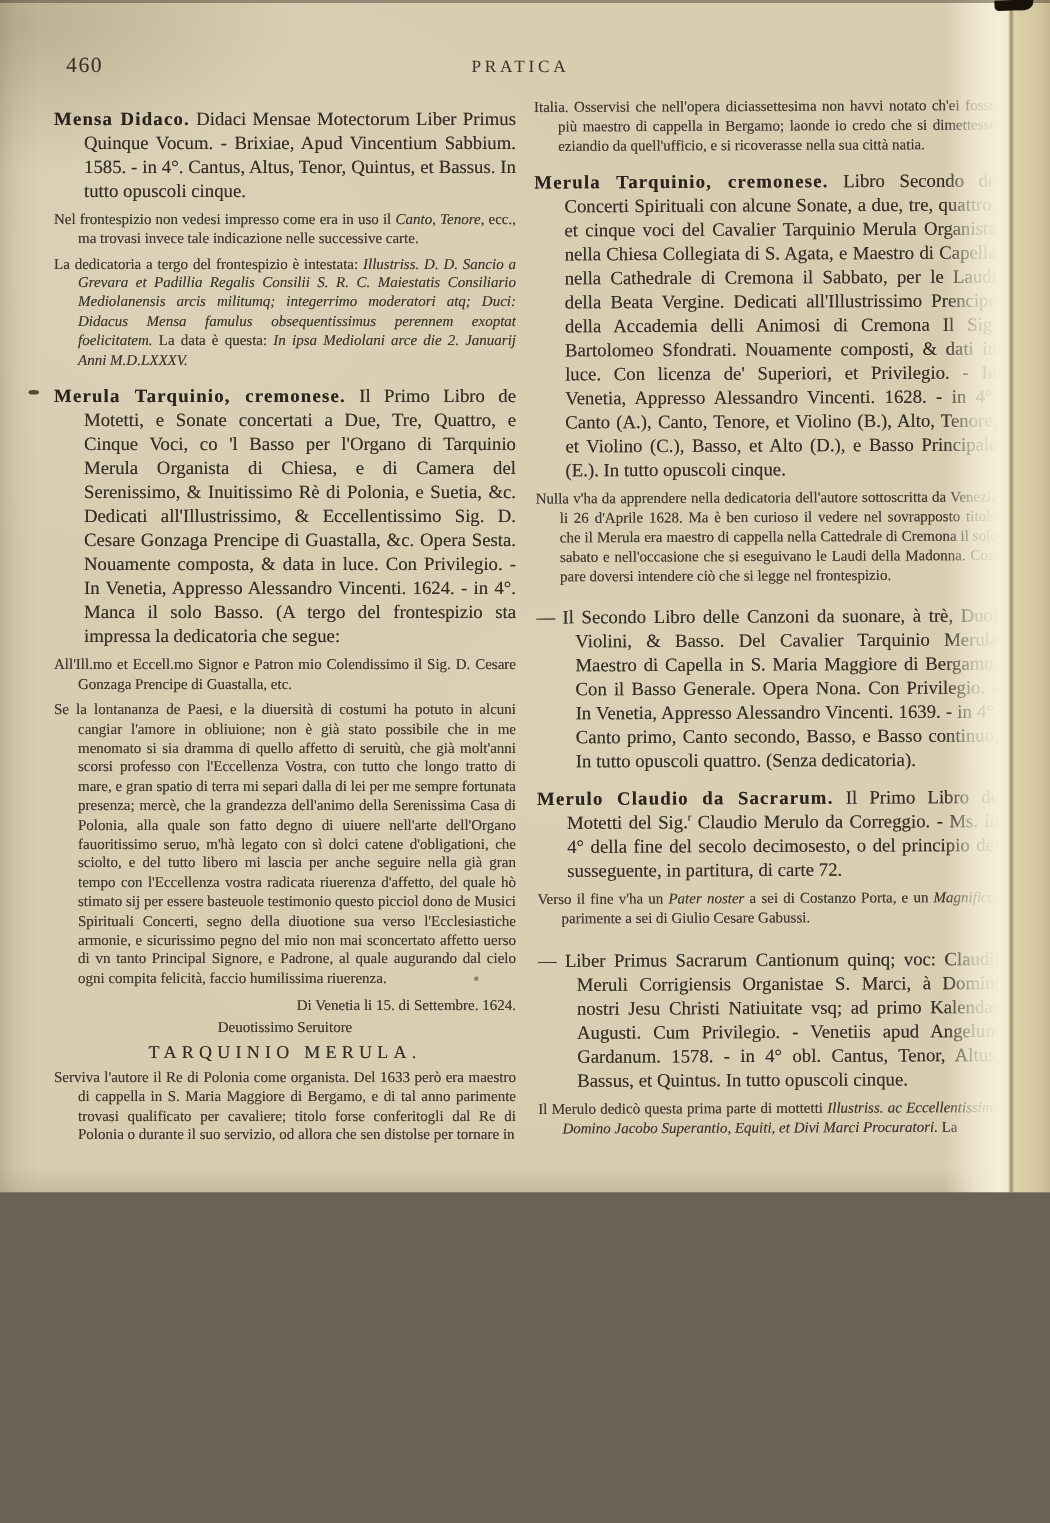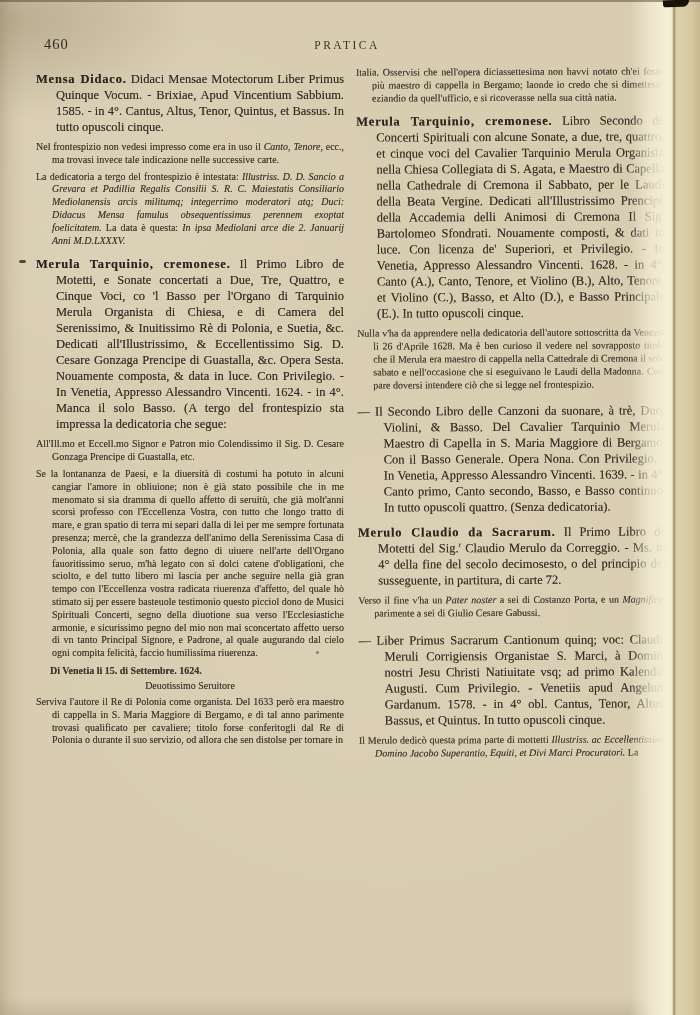--- a/index.html
+++ b/index.html
@@ -1,18 +1,18 @@
 <!DOCTYPE html>
 <html><head>
 <meta charset="utf-8">
 <style>
   html,body{margin:0;padding:0;background:#6b6257;}
   .page{
     position:relative;
-    width:700px;height:1015px;
+    width:700px;height:795px;
     margin:0 auto;
     overflow:hidden;
     background-color:#d8cdb1;
     background-image:
       radial-gradient(ellipse 420px 300px at 18% 22%, rgba(255,252,238,0.10), transparent 70%),
       radial-gradient(ellipse 500px 420px at 55% 60%, rgba(255,250,230,0.08), transparent 75%),
       radial-gradient(ellipse 260px 140px at 2% 2%, rgba(110,92,62,0.28), transparent 70%),
       linear-gradient(90deg, rgba(146,128,96,0.35) 0px, rgba(146,128,96,0.12) 10px, rgba(146,128,96,0) 26px),
       linear-gradient(0deg, rgba(120,104,74,0.18) 0px, rgba(120,104,74,0) 18px);
     font-family:"Liberation Serif","DejaVu Serif",serif;
@@ -67,21 +67,21 @@
   .entry,.dash-entry{
     font-size:12.5px;line-height:16px;color:#332d25;
     padding-left:20px;text-indent:-20px;margin:9px 0 6px;
   }
   .dash-entry{padding-left:26px;text-indent:-26px;margin-top:12px;}
   .entry .b{font-weight:bold;letter-spacing:0.8px;color:#2a241d;}
   .note{
     font-size:10px;line-height:12.8px;color:#3d362c;
     padding-left:16px;text-indent:-16px;margin:4px 0;
   }
-  .sig{font-size:10px;line-height:13px;color:#3d362c;margin:2px 0;text-align:left;font-weight:bold;}
+  .sig{font-size:10px;line-height:13px;color:#3d362c;margin:2px 0;text-align:right;}
   .center{font-size:10px;line-height:13px;color:#3d362c;text-align:center;margin:2px 0;}
   .center-caps{font-size:12px;line-height:15px;letter-spacing:3.5px;text-align:center;
                color:#332d25;margin:1px 0 4px;}
   .i{font-style:italic;}
   .b{font-weight:bold;}
   .sup{font-size:7px;vertical-align:super;line-height:0;}
 </style>
 </head>
 <body>
 
@@ -94,20 +94,21 @@
   <div class="columns">
     <div class="column left" id="col-left">
         <p class="blk entry"><span class="b">Mensa Didaco.</span><span> Didaci Mensae Motectorum Liber Primus Quinque Vocum. - Brixiae, Apud Vincentium Sabbium. 1585. - in 4°. Cantus, Altus, Tenor, Quintus, et Bassus. In tutto opuscoli cinque.</span></p>
         <p class="blk note"><span>Nel frontespizio non vedesi impresso come era in uso il </span><span class="i">Canto</span><span>, </span><span class="i">Tenore</span><span>, ecc., ma trovasi invece tale indicazione nelle successive carte.</span></p>
         <p class="blk note"><span>La dedicatoria a tergo del frontespizio è intestata: </span><span class="i">Illustriss. D. D. Sancio a Grevara et Padillia Regalis Consilii S. R. C. Maiestatis Consiliario Mediolanensis arcis militumq; integerrimo moderatori atq; Duci: Didacus Mensa famulus obsequentissimus perennem exoptat foelicitatem.</span><span> La data è questa: </span><span class="i">In ipsa Mediolani arce die 2. Januarij Anni M.D.LXXXV.</span></p>
         <p class="blk entry"><span class="b">Merula Tarquinio, cremonese.</span><span> Il Primo Libro de Motetti, e Sonate concertati a Due, Tre, Quattro, e Cinque Voci, co 'l Basso per l'Organo di Tarquinio Merula Organista di Chiesa, e di Camera del Serenissimo, &amp; Inuitissimo Rè di Polonia, e Suetia, &amp;c. Dedicati all'Illustrissimo, &amp; Eccellentissimo Sig. D. Cesare Gonzaga Prencipe di Guastalla, &amp;c. Opera Sesta. Nouamente composta, &amp; data in luce. Con Privilegio. - In Venetia, Appresso Alessandro Vincenti. 1624. - in 4°. Manca il solo Basso. (A tergo del frontespizio sta impressa la dedicatoria che segue:</span></p>
         <p class="blk note"><span>All'Ill.mo et Eccell.mo Signor e Patron mio Colendissimo il Sig. D. Cesare Gonzaga Prencipe di Guastalla, etc.</span></p>
         <p class="blk note"><span>Se la lontananza de Paesi, e la diuersità di costumi ha potuto in alcuni cangiar l'amore in obliuione; non è già stato possibile che in me menomato si sia dramma di quello affetto di seruitù, che già molt'anni scorsi professo con l'Eccellenza Vostra, con tutto che longo tratto di mare, e gran spatio di terra mi separi dalla di lei per me sempre fortunata presenza; mercè, che la grandezza dell'animo della Serenissima Casa di Polonia, alla quale son fatto degno di uiuere nell'arte dell'Organo fauoritissimo seruo, m'hà legato con sì dolci catene d'obligationi, che sciolto, e del tutto libero mi lascia per anche seguire nella già gran tempo con l'Eccellenza vostra radicata riuerenza d'affetto, del quale hò stimato sij per essere basteuole testimonio questo picciol dono de Musici Spirituali Concerti, segno della diuotione sua verso l'Ecclesiastiche armonie, e sicurissimo pegno del mio non mai sconcertato affetto uerso di vn tanto Principal Signore, e Padrone, al quale augurando dal cielo ogni compita felicità, faccio humilissima riuerenza.</span></p>
         <p class="blk sig" style="margin-left: 14px;"><span>Di Venetia li 15. di Settembre. 1624.</span></p>
         <p class="blk center"><span>Deuotissimo Seruitore</span></p>
+        <p class="blk center-caps"><span>TARQUINIO MERULA.</span></p>
         <p class="blk note"><span>Serviva l'autore il Re di Polonia come organista. Del 1633 però era maestro di cappella in S. Maria Maggiore di Bergamo, e di tal anno parimente trovasi qualificato per cavaliere; titolo forse conferitogli dal Re di Polonia o durante il suo servizio, od allora che sen distolse per tornare in</span></p>
       </div>
     <div class="column right" id="col-right">
         <p class="blk note"><span>Italia. Osservisi che nell'opera diciassettesima non havvi notato ch'ei fosse più maestro di cappella in Bergamo; laonde io credo che si dimettesse eziandio da quell'ufficio, e si ricoverasse nella sua città natia.</span></p>
         <p class="blk entry"><span class="b">Merula Tarquinio, cremonese.</span><span> Libro Secondo de Concerti Spirituali con alcune Sonate, a due, tre, quattro, et cinque voci del Cavalier Tarquinio Merula Organista nella Chiesa Collegiata di S. Agata, e Maestro di Capella nella Cathedrale di Cremona il Sabbato, per le Laudi della Beata Vergine. Dedicati all'Illustrissimo Prencipe della Accademia delli Animosi di Cremona Il Sig. Bartolomeo Sfondrati. Nouamente composti, &amp; dati in luce. Con licenza de' Superiori, et Privilegio. - In Venetia, Appresso Alessandro Vincenti. 1628. - in 4°. Canto (A.), Canto, Tenore, et Violino (B.), Alto, Tenore, et Violino (C.), Basso, et Alto (D.), e Basso Principale (E.). In tutto opuscoli cinque.</span></p>
         <p class="blk note"><span>Nulla v'ha da apprendere nella dedicatoria dell'autore sottoscritta da Venezia li 26 d'Aprile 1628. Ma è ben curioso il vedere nel sovrapposto titolo che il Merula era maestro di cappella nella Cattedrale di Cremona il solo sabato e nell'occasione che si eseguivano le Laudi della Madonna. Così pare doversi intendere ciò che si legge nel frontespizio.</span></p>
         <p class="blk dash-entry"><span>— Il Secondo Libro delle Canzoni da suonare, à trè, Duoi Violini, &amp; Basso. Del Cavalier Tarquinio Merula Maestro di Capella in S. Maria Maggiore di Bergamo. Con il Basso Generale. Opera Nona. Con Privilegio. - In Venetia, Appresso Alessandro Vincenti. 1639. - in 4°. Canto primo, Canto secondo, Basso, e Basso continuo. In tutto opuscoli quattro. (Senza dedicatoria).</span></p>
         <p class="blk entry"><span class="b">Merulo Claudio da Sacrarum.</span><span> Il Primo Libro de Motetti del Sig.</span><span class="sup">r</span><span> Claudio Merulo da Correggio. - Ms. in 4° della fine del secolo decimosesto, o del principio del susseguente, in partitura, di carte 72.</span></p>
         <p class="blk note"><span>Verso il fine v'ha un </span><span class="i">Pater noster</span><span> a sei di Costanzo Porta, e un </span><span class="i">Magnificat</span><span> parimente a sei di Giulio Cesare Gabussi.</span></p>
         <p class="blk dash-entry"><span>— Liber Primus Sacrarum Cantionum quinq; voc: Claudii Meruli Corrigiensis Organistae S. Marci, à Domini nostri Jesu Christi Natiuitate vsq; ad primo Kalendas Augusti. Cum Privilegio. - Venetiis apud Angelum Gardanum. 1578. - in 4° obl. Cantus, Tenor, Altus, Bassus, et Quintus. In tutto opuscoli cinque.</span></p>

